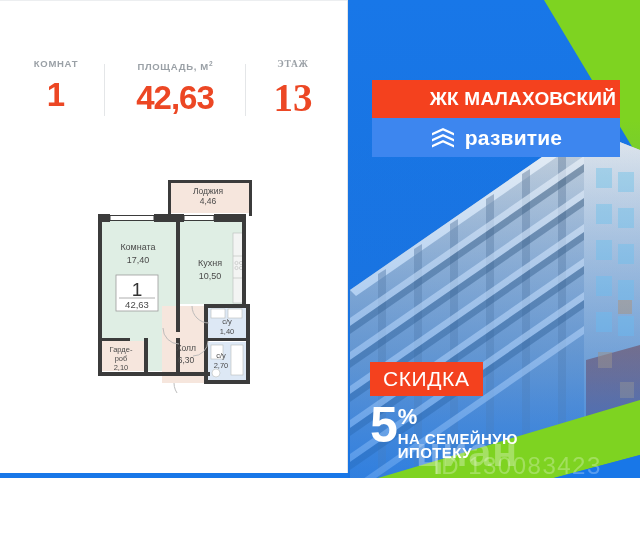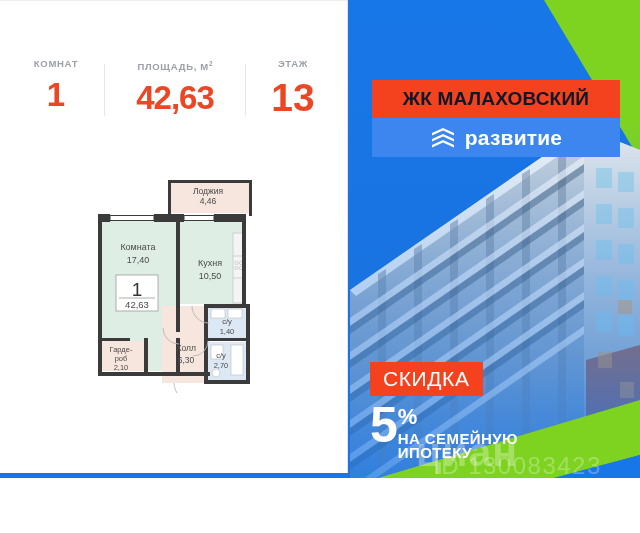--- a/index.html
+++ b/index.html
@@ -24,21 +24,21 @@
   .stats{
     position:absolute;left:0;top:58px;width:348px;height:72px;
     display:flex;align-items:flex-start;justify-content:center;
   }
   .stat{
     display:flex;flex-direction:column;align-items:center;justify-content:flex-start;
     padding:0 16px;box-sizing:border-box;position:relative;
   }
   .stat.rooms{width:96px;}
   .stat.area{width:140px;}
-  .stat.floor{width:94px;}
+  .stat.floor{width:94px;font-family:Liberation Serif, serif;}
   .stat-div{width:1px;height:52px;background:#e4e6e8;margin-top:6px;flex:0 0 1px;}
   .stat-label{
     font-size:9.5px;font-weight:bold;letter-spacing:.7px;color:#9aa0a6;
     text-transform:uppercase;white-space:nowrap;line-height:12px;
   }
   .stat-label sup{font-size:6.5px;vertical-align:super;letter-spacing:0;}
   .stat-value{
     font-weight:bold;color:#ec4724;line-height:1;margin-top:8px;white-space:nowrap;
   }
   .stat.rooms .stat-value{font-size:33px;}
@@ -53,21 +53,21 @@
   
   .right-panel{
     position:absolute;left:348px;top:0;width:292px;height:533px;
     background:#1877e8;overflow:hidden;
   }
   .bldg-img{position:absolute;left:0;top:0;width:292px;height:533px;}
 
   
   .brand{position:absolute;left:24px;top:80px;width:248px;}
   .brand-red{
-    background:#f4411e;color:#0f172a;text-align:center;
+    background:#f4411e;color:#ffffff;text-align:right;
     font-size:19px;font-weight:bold;letter-spacing:.2px;
     padding:9px 4px 10px;line-height:1;white-space:nowrap;
   }
   .brand-blue{
     background:#3d86ef;color:#fff;text-align:center;
     padding:8px 4px 9px;display:flex;align-items:center;justify-content:center;gap:9px;
   }
   .brand-blue .txt{font-size:21px;font-weight:bold;letter-spacing:.2px;line-height:1;}
 
   

